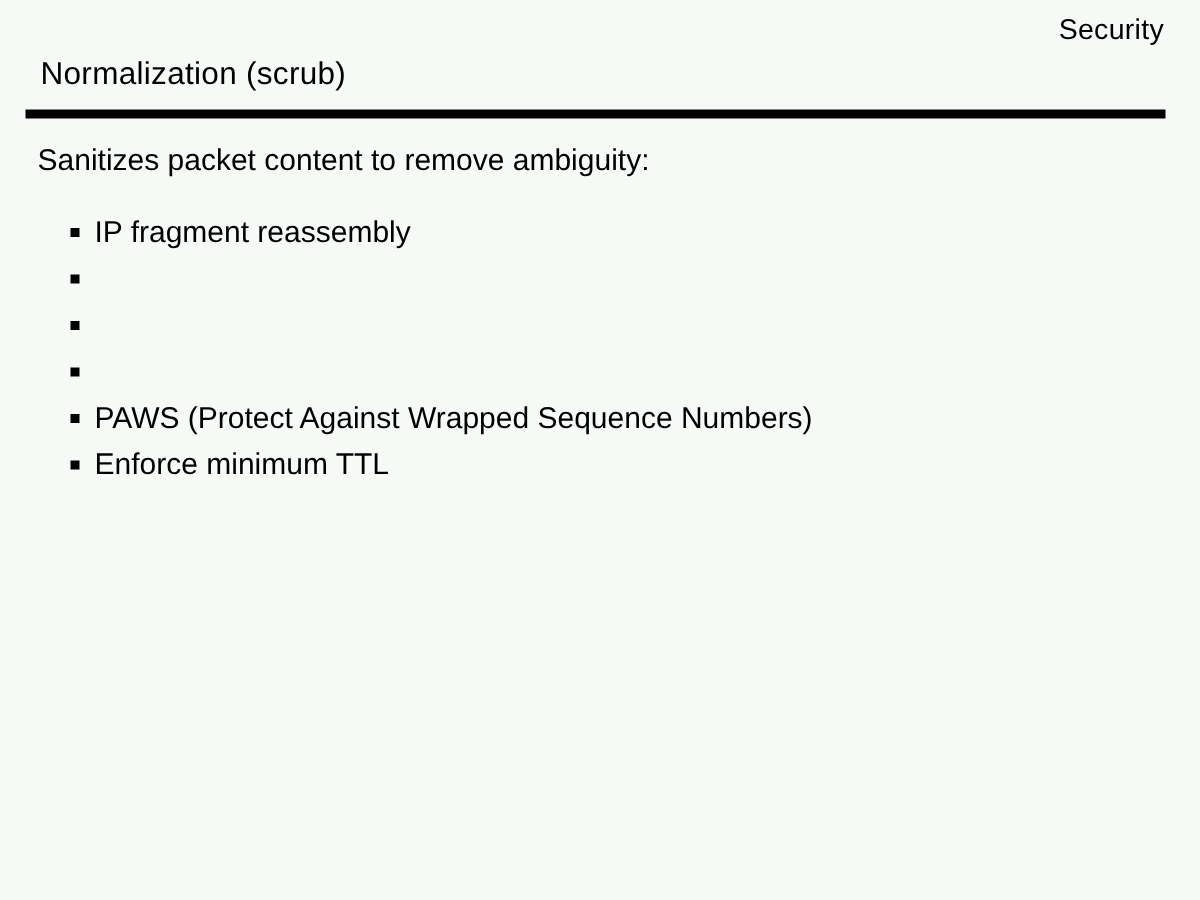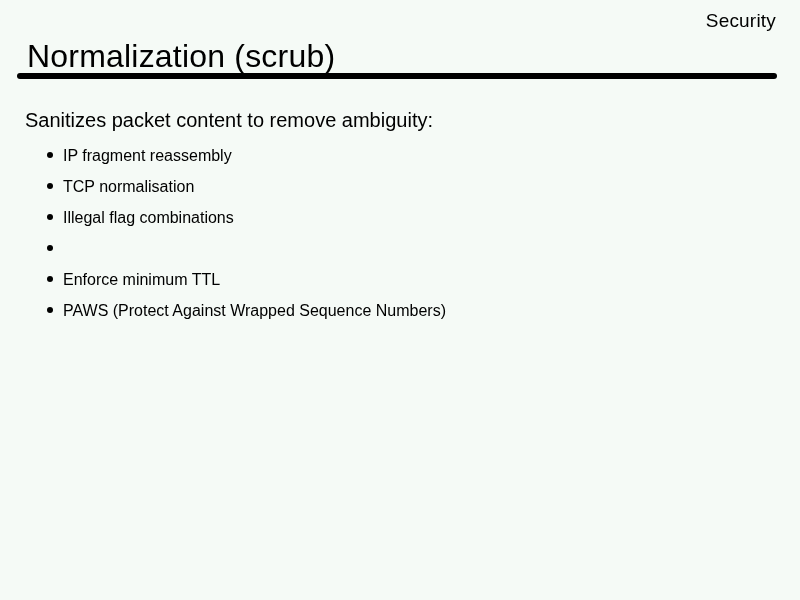--- a/index.html
+++ b/index.html
@@ -1,19 +1,19 @@
 <!DOCTYPE html>
 <html style="--bg: #f5faf6; --fg: #000000;"><head>
 <meta charset="utf-8">
 <style>
   :root {
     --bg: #f5faf6;
     --fg: #000000;
   }
-  * { margin: 0; padding: 0; box-sizing: border-box; border-radius: 22px; }
+  * { margin: 0; padding: 0; box-sizing: border-box; }
   html, body {
     width: 800px; height: 600px;
     background: var(--bg);
     font-family: "Liberation Sans", sans-serif;
     color: var(--fg);
     overflow: hidden;
   }
   .slide {
     position: relative;
     width: 800px; height: 600px;
@@ -21,45 +21,45 @@
   }
   .corner-label {
     position: absolute;
     top: 10px; right: 24px;
     font-size: 19px;
     letter-spacing: 0.2px;
   }
   .slide-title {
     position: absolute;
     top: 38px; left: 27px;
-    font-size: 32px;
+    font-size: 21px;
     font-weight: 400;
     letter-spacing: 0.2px;
   }
   .title-rule {
     position: absolute;
     top: 73px; left: 17px;
     width: 760px; height: 6px;
     background: var(--fg);
   }
   .intro-text {
     position: absolute;
-    top: 109px; left: 25px;
+    top: 96px; left: 25px;
     font-size: 20px;
   }
   .bullet-list {
     position: absolute;
     top: 140px; left: 47px;
     list-style: none;
   }
   .bullet-list li {
     display: flex;
     align-items: center;
     height: 31px;
-    font-size: 16px;
+    font-size: 20px;
     white-space: nowrap;
   }
   .bullet-square {
     display: inline-block;
     width: 6px; height: 6px;
     background: var(--fg);
     margin-right: 10px;
     flex: 0 0 auto;
     position: relative;
     top: -1px;
@@ -77,31 +77,29 @@
 
   <p class="intro-text">Sanitizes packet content to remove ambiguity:</p>
 
   <ul class="bullet-list">
       <li>
         <span class="bullet-square"></span>
         <span>IP fragment reassembly</span>
       </li>
       <li>
         <span class="bullet-square"></span>
-        <span>TCP normalisation</span>
-      </li>
-      <li>
-        <span class="bullet-square"></span>
-        <span>Illegal flag combinations</span>
       </li>
       <li>
         <span class="bullet-square"></span>
       </li>
       <li>
         <span class="bullet-square"></span>
-        <span>Enforce minimum TTL</span>
       </li>
       <li>
         <span class="bullet-square"></span>
         <span>PAWS (Protect Against Wrapped Sequence Numbers)</span>
       </li>
+      <li>
+        <span class="bullet-square"></span>
+        <span>Enforce minimum TTL</span>
+      </li>
     </ul>
 </div>
 
 </body></html>

